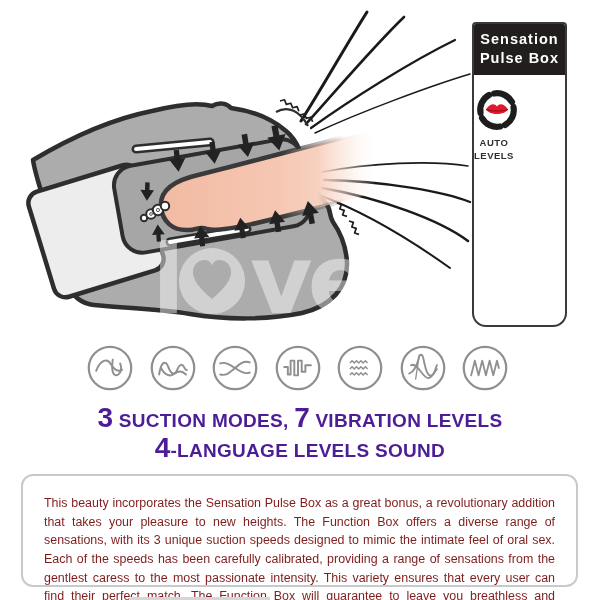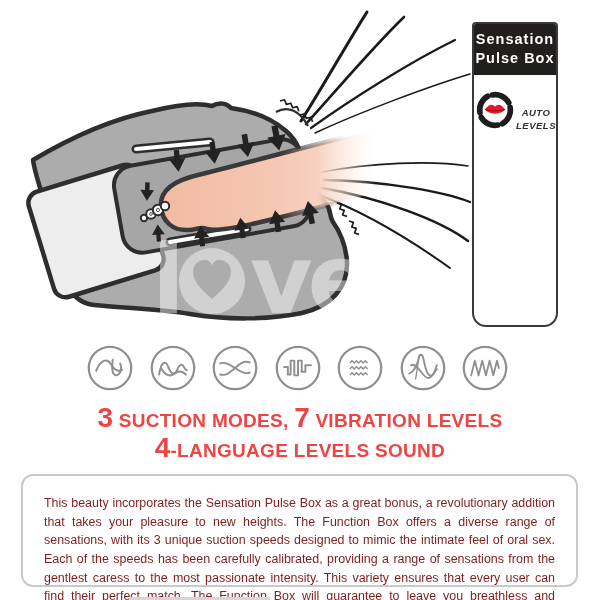--- a/index.html
+++ b/index.html
@@ -1,38 +1,38 @@
 <!DOCTYPE html>
 <html><head>
 <meta charset="utf-8">
 <style>
   html,body{margin:0;padding:0;background:#fff;}
   .canvas{position:relative;width:600px;height:600px;background:#fff;overflow:hidden;
           font-family:"Liberation Sans",sans-serif;}
   
   .illustration{position:absolute;left:0;top:0;z-index:1;}
   
-  .pulse-panel{position:absolute;left:472px;top:22px;width:86px;height:305px;box-sizing:border-box;
+  .pulse-panel{position:absolute;left:472px;top:22px;width:95px;height:305px;box-sizing:border-box;
                border:2px solid #3a3a3a;border-radius:4px 4px 14px 14px;background:#fff;overflow:hidden;z-index:5;}
   .panel-header{background:#221e1e;color:#fff;text-align:center;font-weight:bold;
                 font-size:14.5px;letter-spacing:1px;line-height:1.28;padding:6px 0 8px 0;}
-  .feature{display:flex;align-items:flex-end;font-style:italic;}
+  .feature{display:flex;flex-direction:column;align-items:flex-start;}
   .feature .f-icon{display:block;}
   .f-label{font-size:9.5px;font-weight:bold;letter-spacing:.5px;color:#322c2c;
            line-height:1.35;text-align:center;}
   .feature-auto{margin-top:12px;}
   .feature-vib{margin-top:11px;}
   .feature-moan{margin-top:13px;}
   .f-label{margin-top:4px;}
   
   .modes-row{position:absolute;left:86px;top:344px;width:423px;display:flex;
              justify-content:space-between;z-index:2;}
   .mode-icon{display:block;}
   
-  .headline{position:absolute;left:0;top:405px;width:600px;text-align:center;color:#ef4444;z-index:2;}
+  .headline{position:absolute;left:0;top:405px;width:600px;text-align:center;color:#4c1d95;z-index:2;}
   .headline .row{line-height:26px;}
   .num{font-size:28px;font-weight:bold;}
   .htxt{font-size:19px;font-weight:bold;letter-spacing:.3px;}
   
   .desc-box{position:absolute;left:21px;top:474px;width:557px;height:113px;box-sizing:border-box;
             border:2px solid #c6cacc;border-radius:12px;padding:10px 13px;background:#fff;z-index:2;}
   .desc-box p{margin:8px;font-size:12.45px;line-height:1.5;text-align:justify;color:#7f1d1d;}
   .bottom-bar{position:absolute;left:130px;top:597px;width:140px;height:4px;background:#d6d6d6;z-index:2;}
 </style>
 </head>

